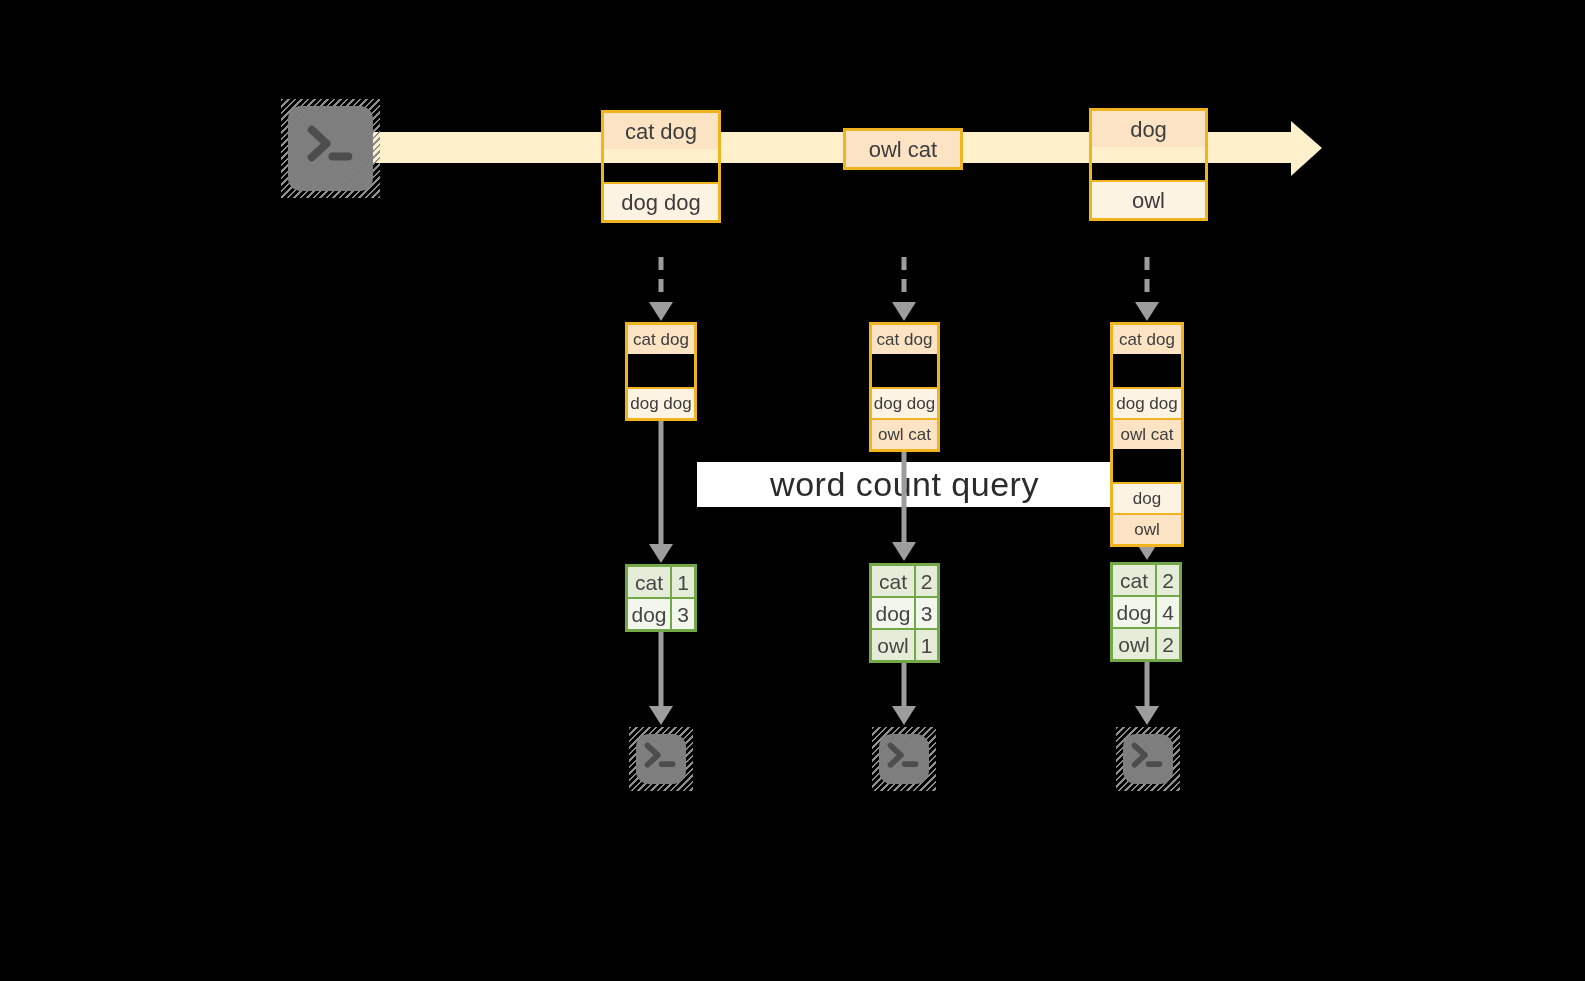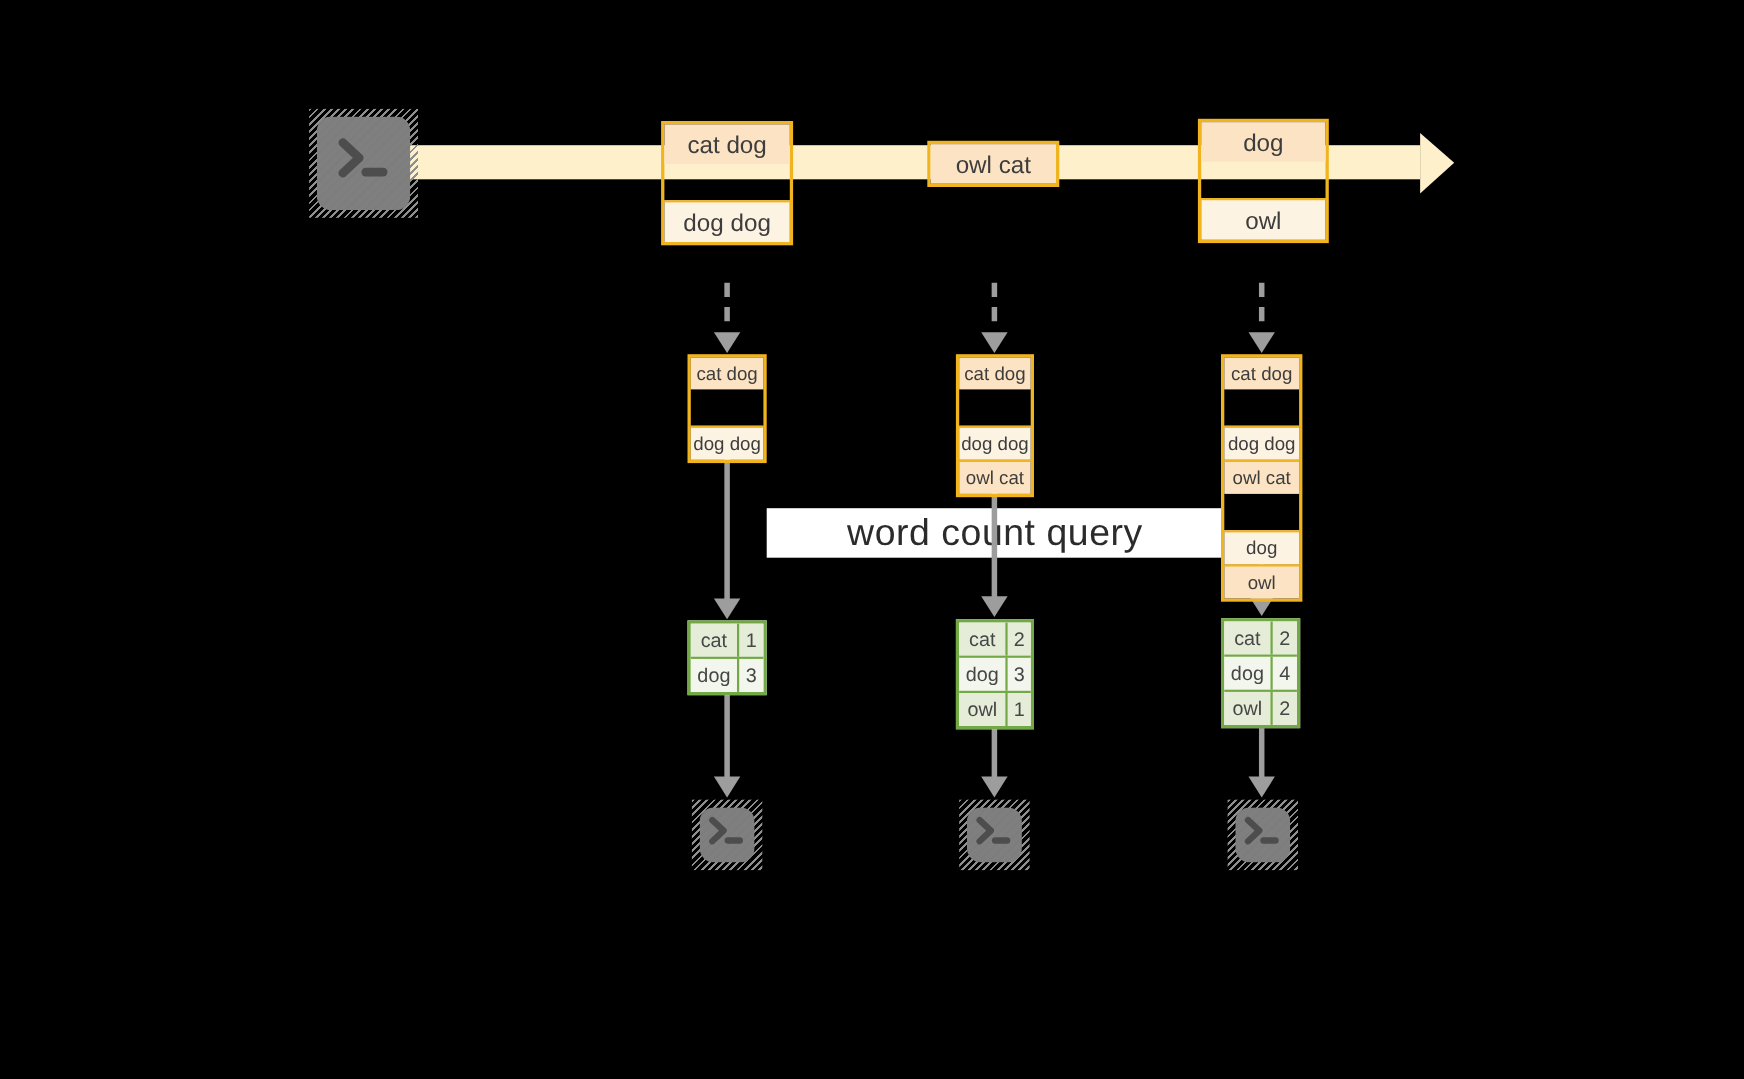--- a/index.html
+++ b/index.html
@@ -48,21 +48,21 @@
   .queryband{
     position:absolute;z-index:1;left:697px;top:462px;width:415px;height:45px;
     background:#ffffff;display:flex;align-items:center;justify-content:center;
   }
   .queryband span{font-size:34px;color:#2b2b2b;letter-spacing:.5px;}
 
   
   .gtable{
     position:absolute;z-index:3;border:3px solid #72a845;box-sizing:content-box;background:#fff;
   }
-  .gtable .trow{display:flex;height:30px;line-height:31px;font-size:18px;color:#464646;}
+  .gtable .trow{display:flex;height:30px;line-height:31px;font-size:21px;color:#464646;}
   .gtable .trow + .trow{border-top:2px solid #72a845;}
   .gtable .tkey{width:42px;text-align:center;}
   .gtable .tval{flex:1;text-align:center;border-left:2px solid #72a845;}
   .g-dark{background:#e5edd9;}
   .g-lite{background:#f2f6ec;}
 
   
   #msg-0{left:601px;top:110px;width:114px;}
   #msg-1{left:843px;top:128px;width:114px;}
   #msg-2{left:1089px;top:108px;width:113px;}

